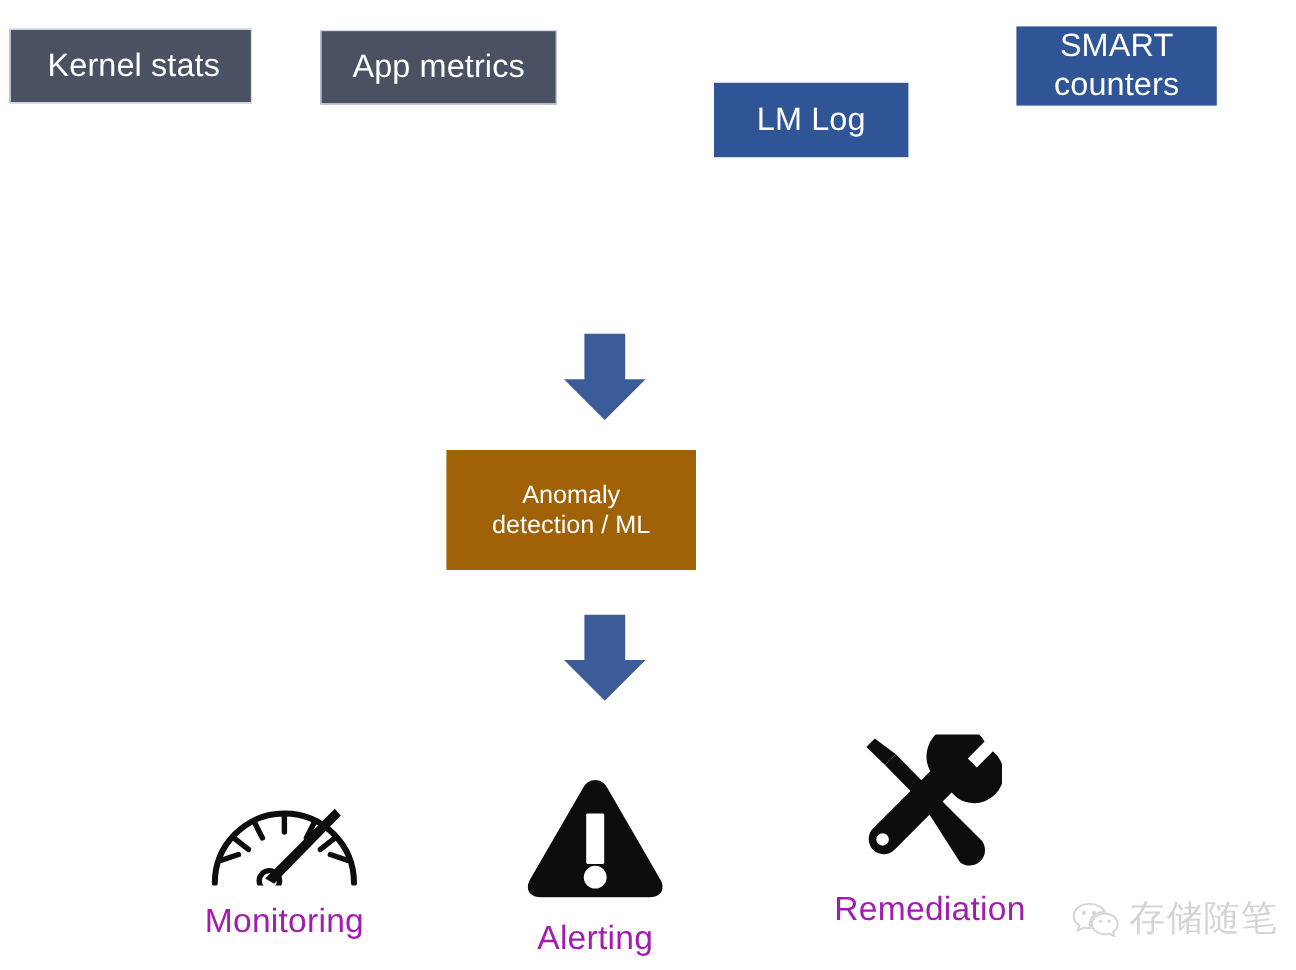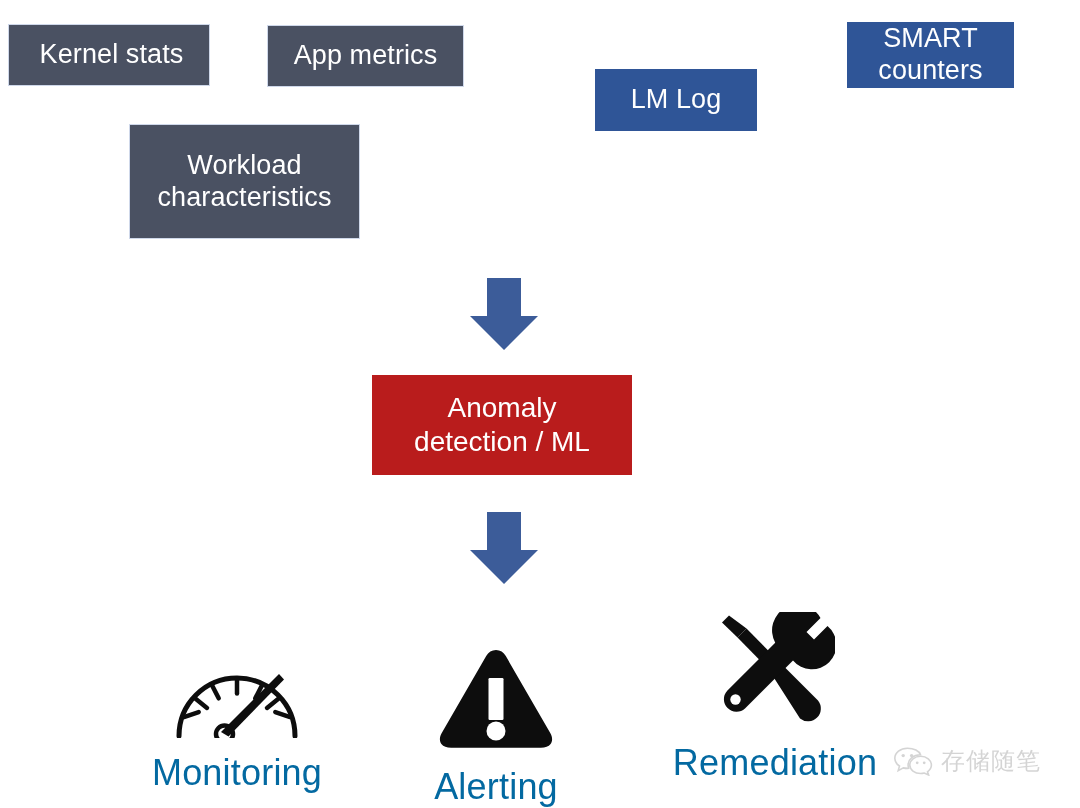--- a/index.html
+++ b/index.html
@@ -52,30 +52,30 @@
   #box-app-metrics  { left: 267px; top: 25px;  width: 197px; height: 62px; text-align: right; }
   #box-lm-log       { left: 595px; top: 25px;  width: 162px; height: 62px; margin-top: 44px; }
   #box-smart        { left: 847px; top: 22px;  width: 167px; height: 66px; }
   #box-workload     { left: 129px; top: 124px; width: 231px; height: 115px; }
 
   
   #box-anomaly {
     position: absolute;
     left: 372px;
     top: 375px;
-    width: 260px;
+    width: 208px;
     height: 100px;
     box-sizing: border-box;
-    background: #b91c1c;
+    background: #a16207;
     display: flex;
     align-items: center;
     justify-content: center;
     text-align: center;
     color: #ffffff;
-    font-size: 28px;
+    font-size: 21px;
     line-height: 1.2;
     white-space: pre-line;
   }
 
   
   .block-arrow {
     position: absolute;
     width: 68px;
     height: 72px;
   }
@@ -98,39 +98,39 @@
   .outcome .glyph {
     height: 120px;
     display: flex;
     align-items: flex-end;
     justify-content: center;
   }
   .outcome .glyph svg { display: block; }
 
   .outcome .caption {
     margin-top: 14px;
-    font-size: 36px;
-    color: #0369a1;
+    font-size: 28px;
+    color: #a21caf;
     letter-spacing: 0.2px;
     white-space: nowrap;
   }
 
   
   #watermark {
     position: absolute;
     left: 893px;
     top: 745px;
     display: flex;
     align-items: center;
     gap: 8px;
     opacity: 0.42;
   }
   #watermark .wm-text {
     font-family: "DejaVu Sans", sans-serif;
-    font-size: 24px;
+    font-size: 30px;
     color: #9a9a9a;
     letter-spacing: 1px;
     white-space: nowrap;
   }
   #watermark svg { display: block; }
 </style>
 </head>
 <body>
 
 <div class="canvas">
@@ -145,24 +145,20 @@
 
   <div class="src-box blue" id="box-lm-log">
     <span class="two-line">LM Log</span>
   </div>
 
   <div class="src-box blue" id="box-smart">
     <span class="two-line">SMART
 counters</span>
   </div>
 
-  <div class="src-box dark" id="box-workload">
-    <span class="two-line">Workload
-characteristics</span>
-  </div>
 
   <div class="block-arrow" id="arrow-top">
     <svg viewBox="0 0 68 72" xmlns="http://www.w3.org/2000/svg">
       <polygon points="17,0 51,0 51,38 68,38 34,72 0,38 17,38" fill="#3c5c99"></polygon>
     </svg>
   </div>
 
   <div id="box-anomaly">
     <span>Anomaly
 detection / ML</span>

